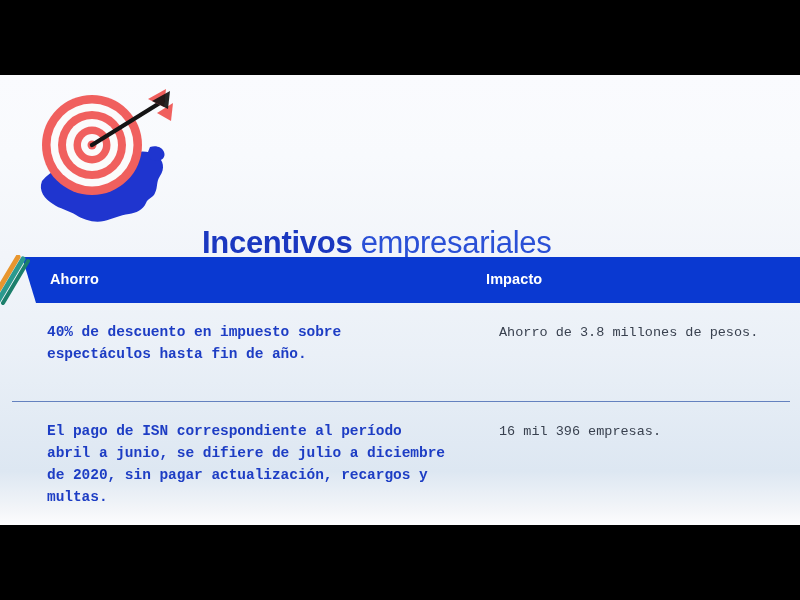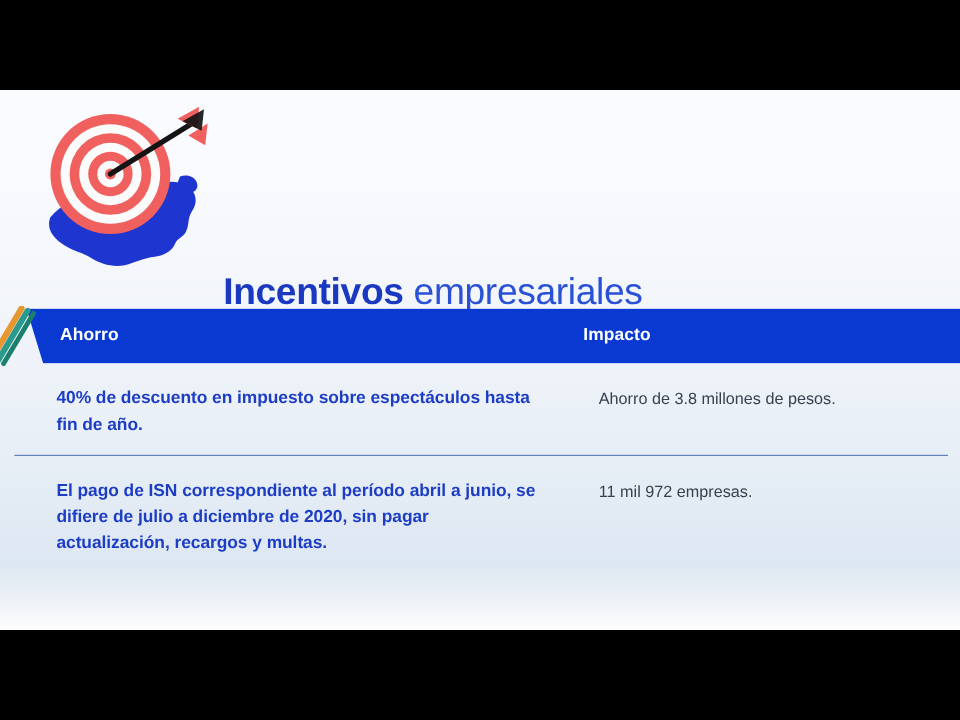--- a/index.html
+++ b/index.html
@@ -63,21 +63,21 @@
     position: absolute;
     left: 24px;
     top: 8px;
     width: 160px;
     height: 150px;
   }
   #logo-wrap svg { display: block; }
 
   #slide-title {
     position: absolute;
-    left: 186px;
+    left: 202px;
     top: 152px;
     font-size: 31px;
     line-height: 1;
     color: #1f3fc4;
     white-space: nowrap;
     letter-spacing: -0.3px;
   }
   #slide-title .t-bold {
     font-weight: bold;
     color: #1b38c0;
@@ -122,20 +122,21 @@
   #head-medida  { left: 28px; }
   #head-impacto { left: 464px; text-align: right; }
 
   .table-row {
     position: relative;
     width: 800px;
   }
   .row-cells {
     position: relative;
     padding: 18px 0 14px 14px;
+    font-family: Liberation Mono, monospace;
   }
   .cell-measure {
     position: absolute;
     left: 47px;
     top: 18px;
     width: 405px;
     color: #1d3dc4;
     font-size: 14.5px;
     font-weight: bold;
     line-height: 1.52;
@@ -234,21 +235,21 @@
             40% de descuento en impuesto sobre espectáculos<br>hasta fin de año.
           </div>
         </div>
       </div>
 
       <div class="row-divider"></div>
 
       <div class="table-row">
         <div class="row-cells">
           <div class="cell-measure">El pago de ISN correspondiente al período abril a junio, se difiere de julio a diciembre de 2020, sin pagar actualización, recargos y multas.</div>
-          <div class="cell-impact">11 mil 972 empresas.</div>
+          <div class="cell-impact">16 mil 396 empresas.</div>
           <div class="row-sizer">
             El pago de ISN correspondiente al período abril a<br>junio, se difiere de julio a diciembre de 2020, sin<br>pagar actualización, recargos y multas.
           </div>
         </div>
       </div>
 
     </div>
 
   </div>
 

